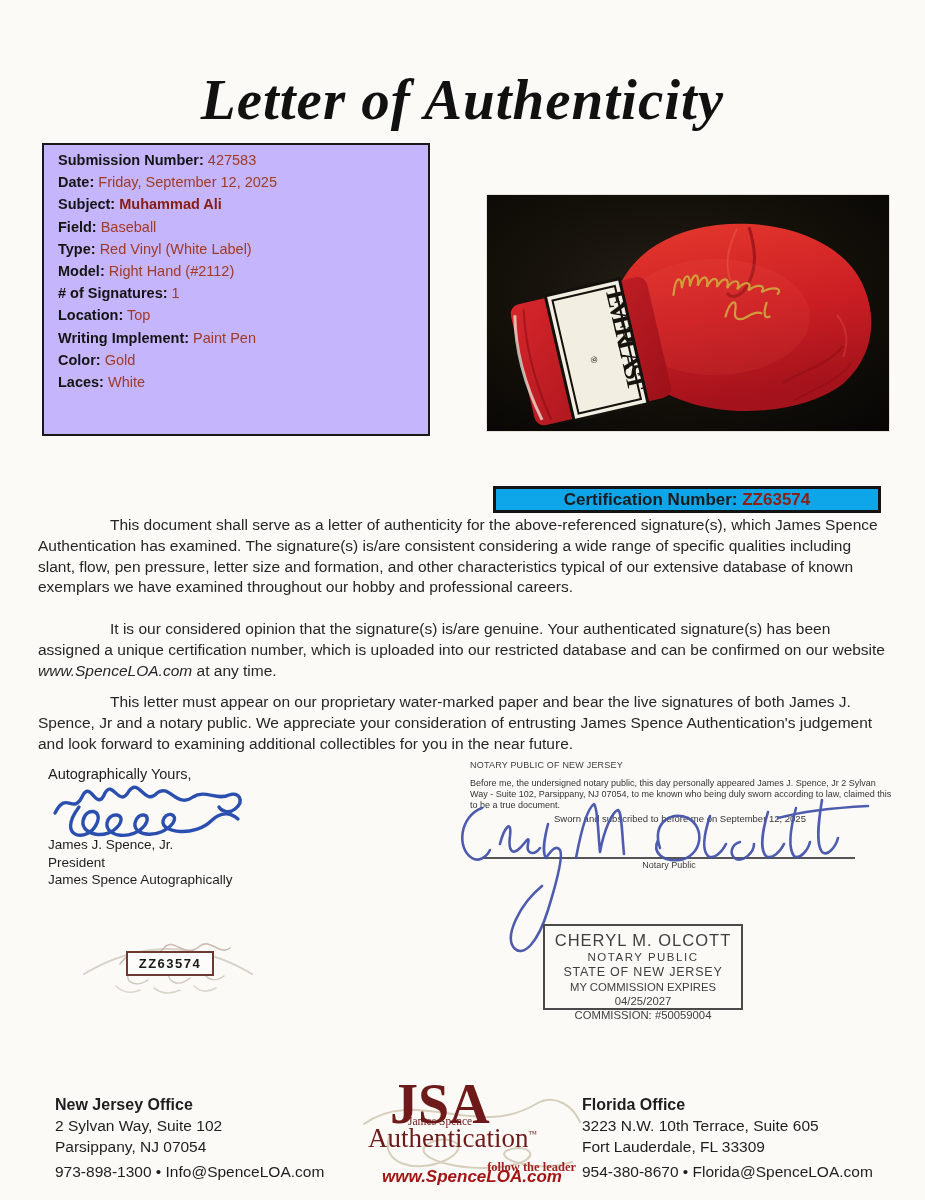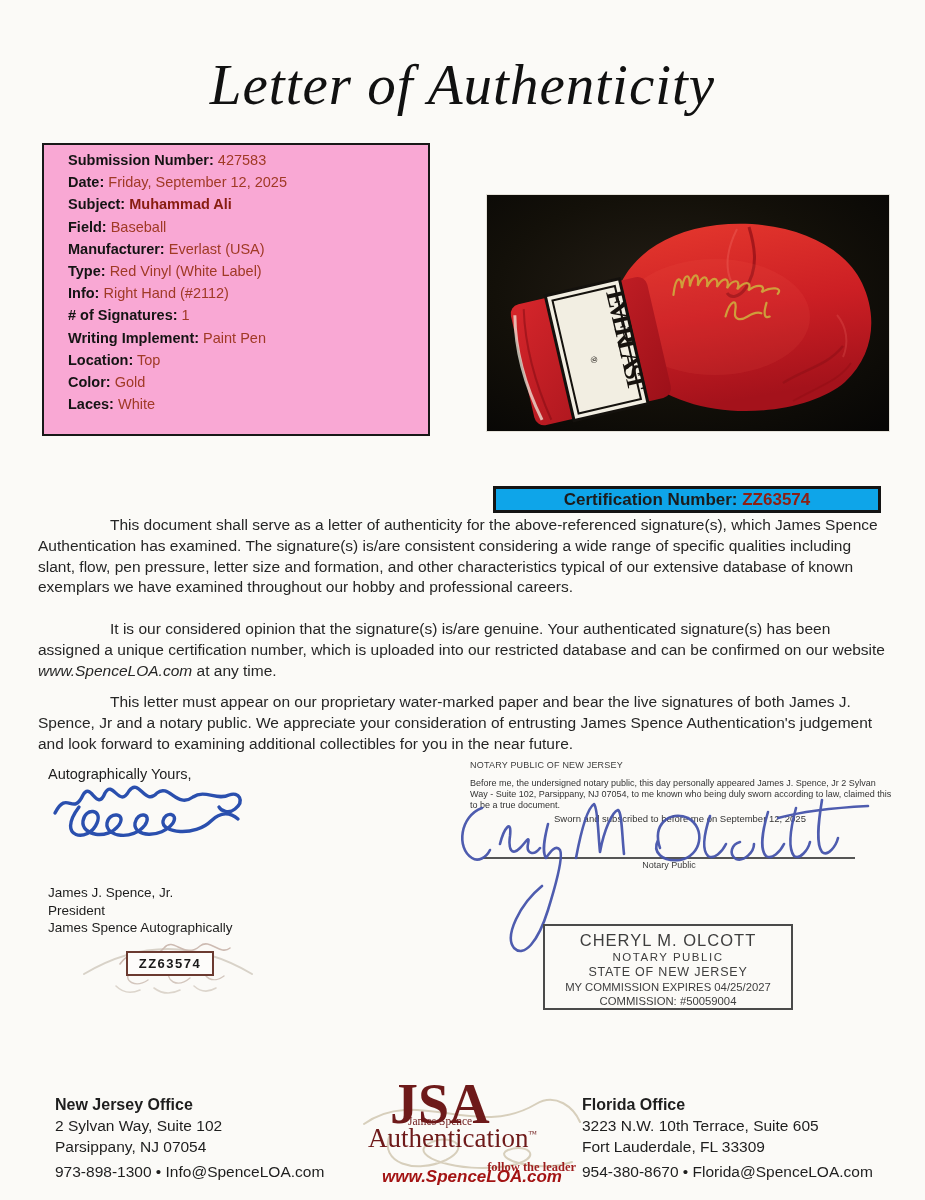--- a/index.html
+++ b/index.html
@@ -1,23 +1,23 @@
 <!DOCTYPE html>
 <html><head>
 <meta charset="utf-8">
 <style>
   html,body{margin:0;padding:0;}
   body{width:925px;height:1200px;background:#fbfaf7;font-family:"Liberation Sans",sans-serif;position:relative;overflow:hidden;color:#1c1c1c;}
   .abs{position:absolute;}
 
   
-  .title{left:0;top:52px;width:925px;text-align:center;font-family:"Liberation Serif",serif;font-style:italic;font-weight:normal;font-size:57px;color:#111;letter-spacing:1px;}
-
-  
-  .details{left:42px;top:143px;width:388px;height:293px;border:2px solid #181818;box-sizing:border-box;padding:4px 6px 0 24px;background:#f9a8d4;}
+  .title{left:0;top:67px;width:925px;text-align:center;font-family:"Liberation Serif",serif;font-style:italic;font-weight:bold;font-size:57px;color:#111;letter-spacing:1px;}
+
+  
+  .details{left:42px;top:143px;width:388px;height:293px;border:2px solid #181818;box-sizing:border-box;padding:4px 6px 0 14px;background:#c4b5fd;}
   .details .row{height:22.2px;line-height:22.2px;white-space:nowrap;font-size:14.5px;}
   .details .lbl{font-weight:bold;color:#141414;}
   .details .val{color:#a03a26;}
   .details .row:nth-child(3) .val{font-weight:bold;color:#871d10;}
 
   
   .photo{left:487px;top:195px;width:402px;height:236px;background:#0c0b09;box-shadow:0 0 0 1px #e5e2da;}
   .photo svg{display:block;}
 
   
@@ -27,32 +27,32 @@
   
   .para{left:38px;width:848px;font-size:15.5px;line-height:20.8px;color:#262626;text-indent:72px;}
   .p1{top:515px;}
   .p2{top:619px;}
   .p3{top:692px;}
   .site-italic{font-style:italic;}
 
   
   .salutation{left:48px;top:766px;font-size:14.5px;color:#1d1d1d;}
   .spence-sig{left:45px;top:781px;}
-  .signer-block{left:48px;top:884px;font-size:13.5px;line-height:17.5px;color:#1d1d1d;}
+  .signer-block{left:48px;top:836px;font-size:13.5px;line-height:17.5px;color:#1d1d1d;}
 
   
   .notary-head{left:470px;top:760px;font-size:9px;color:#3c3c3c;letter-spacing:.2px;}
   .notary-stmt{left:470px;top:778px;width:424px;font-size:9px;line-height:11px;color:#343434;}
   .notary-sworn{left:470px;top:813px;width:420px;text-align:center;font-size:9.5px;color:#343434;}
   .notary-line{left:483px;top:857px;width:372px;border-top:2px solid #555;}
   .notary-line-label{left:483px;top:860px;width:372px;text-align:center;font-size:9px;color:#3c3c3c;}
   .notary-sig{left:448px;top:786px;pointer-events:none;}
 
   
-  .stamp{left:543px;top:924px;width:250px;height:86px;border:2px solid #4a4a4a;box-sizing:border-box;text-align:center;color:#3e3e3e;padding-top:5px;}
+  .stamp{left:543px;top:924px;width:200px;height:86px;border:2px solid #4a4a4a;box-sizing:border-box;text-align:center;color:#3e3e3e;padding-top:5px;}
   .stamp .s1{font-size:16.5px;letter-spacing:1px;line-height:19px;}
   .stamp .s2{font-size:11.5px;letter-spacing:1.5px;line-height:15px;}
   .stamp .s3{font-size:12.5px;letter-spacing:.8px;line-height:15px;}
   .stamp .s4{font-size:11.3px;line-height:14px;}
   .stamp .s5{font-size:11.3px;line-height:14px;}
 
   
   .emboss{left:78px;top:916px;}
   .code-box{left:126px;top:951px;width:84px;height:21px;border:2px solid #6b3a30;background:#fdfcfa;text-align:center;font-weight:bold;font-size:13px;letter-spacing:1.5px;line-height:21px;color:#191919;}
 
@@ -76,26 +76,25 @@
 </head>
 <body>
 
 <div class="abs title">Letter of Authenticity</div>
 
 <div class="abs details">
   <div class="row"><span class="lbl">Submission Number:</span> <span class="val">427583</span></div>
   <div class="row"><span class="lbl">Date:</span> <span class="val">Friday, September 12, 2025</span></div>
   <div class="row"><span class="lbl">Subject:</span> <span class="val">Muhammad Ali</span></div>
   <div class="row"><span class="lbl">Field:</span> <span class="val">Baseball</span></div>
-  <div class="row"><span class="lbl">Manufacturer:</span> <span class="val">Everlast (USA)</span></div>
   <div class="row"><span class="lbl">Type:</span> <span class="val">Red Vinyl (White Label)</span></div>
-  <div class="row"><span class="lbl">Info:</span> <span class="val">Right Hand (#2112)</span></div>
+  <div class="row"><span class="lbl">Model:</span> <span class="val">Right Hand (#2112)</span></div>
   <div class="row"><span class="lbl"># of Signatures:</span> <span class="val">1</span></div>
+  <div class="row"><span class="lbl">Location:</span> <span class="val">Top</span></div>
   <div class="row"><span class="lbl">Writing Implement:</span> <span class="val">Paint Pen</span></div>
-  <div class="row"><span class="lbl">Location:</span> <span class="val">Top</span></div>
   <div class="row"><span class="lbl">Color:</span> <span class="val">Gold</span></div>
   <div class="row"><span class="lbl">Laces:</span> <span class="val">White</span></div>
 </div>
 
 <div class="abs photo" aria-label="Muhammad Ali">
   <svg width="402" height="236" viewBox="0 0 402 236">
     <defs>
       <radialGradient id="pbg" cx="45%" cy="42%" r="78%">
         <stop offset="0%" stop-color="#241e16"></stop>
         <stop offset="55%" stop-color="#131009"></stop>

